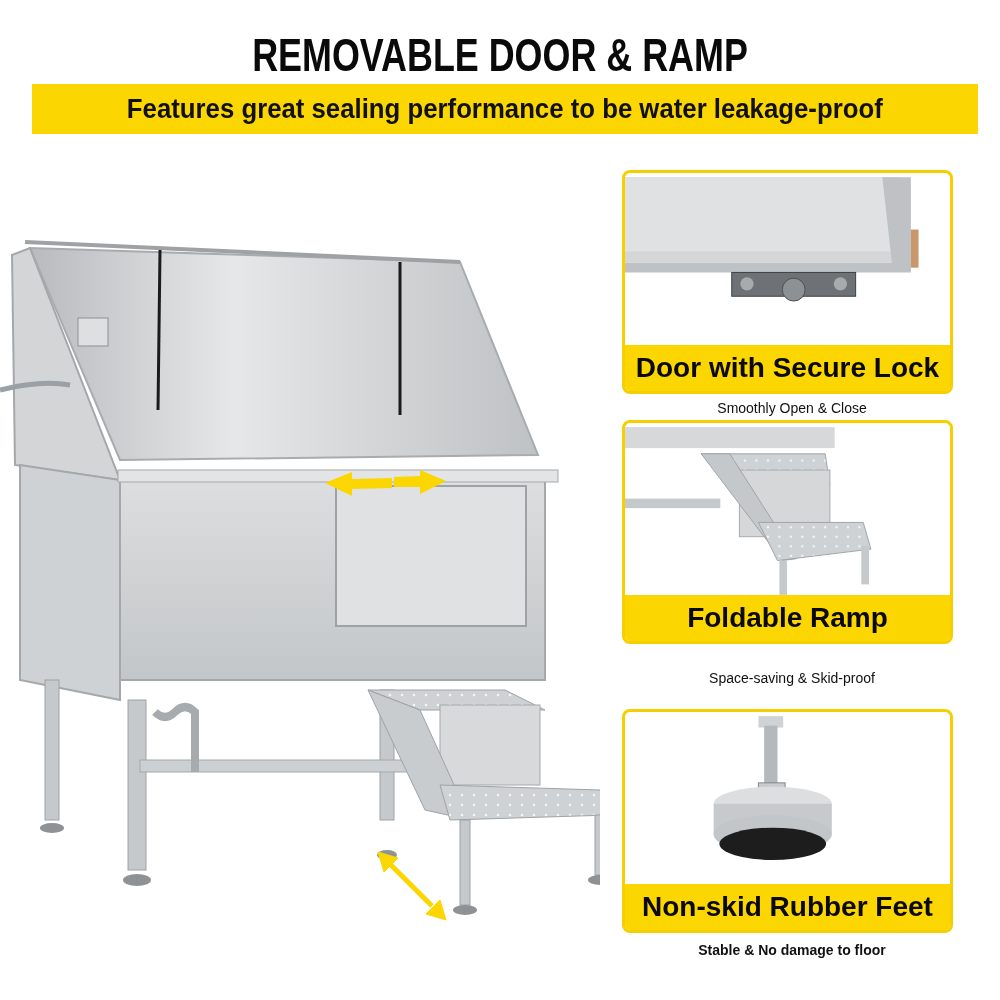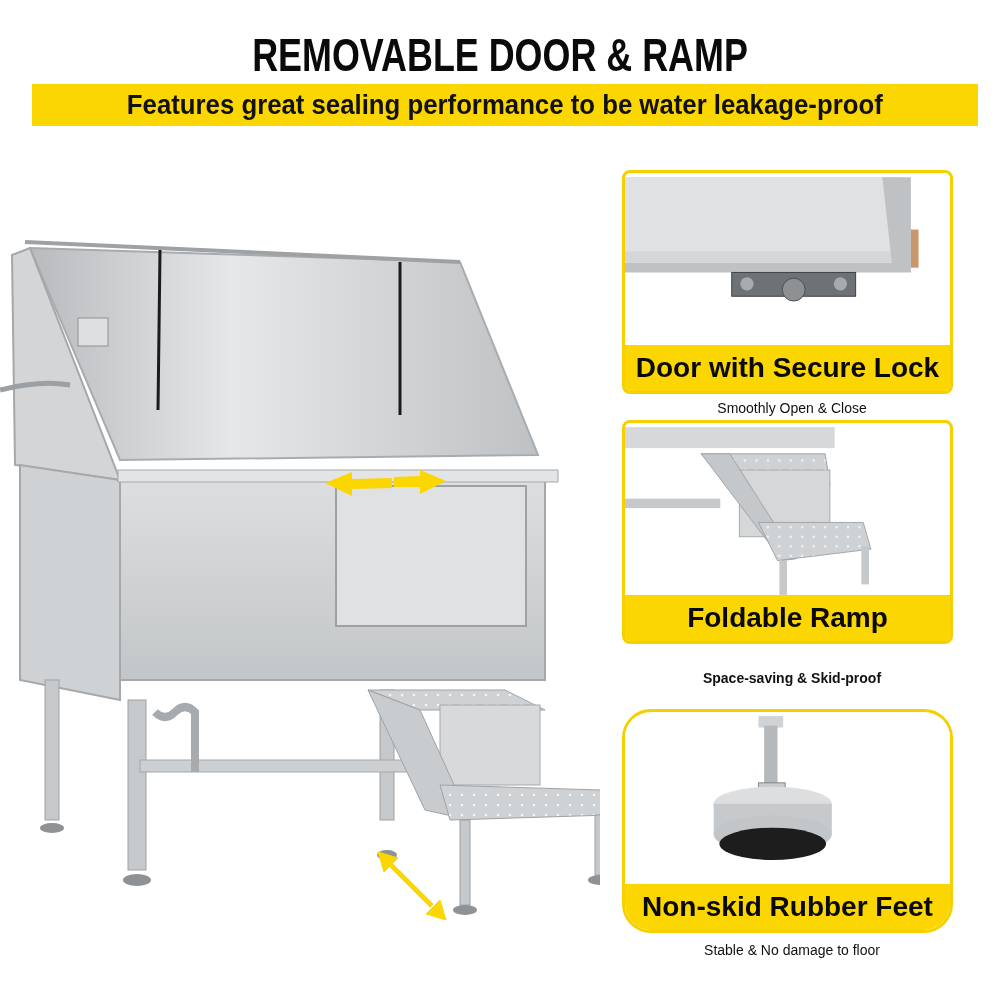--- a/index.html
+++ b/index.html
@@ -6,21 +6,21 @@
   html, body { width: 1000px; height: 1000px; background: #ffffff; overflow: hidden; }
   body { position: relative; font-family: "Liberation Sans", sans-serif; color: #111; }
 
   .title {
     position: absolute; left: 0; top: 28px; width: 1000px; text-align: center;
     font-family: "Liberation Sans", sans-serif; font-weight: 700; font-size: 46px;
     letter-spacing: 0px; transform: scaleX(0.78); transform-origin: center;
     color: #0a0a0a;
   }
   .banner {
-    position: absolute; left: 32px; top: 84px; width: 946px; height: 42px;
+    position: absolute; left: 32px; top: 84px; width: 946px; height: 50px;
     background: #fcd600; display: flex; align-items: center; justify-content: center;
   }
   .banner span {
     font-weight: 700; font-size: 28px; color: #111; white-space: nowrap;
     display: inline-block; transform: scaleX(0.92);
   }
 
   
   .product { position: absolute; left: 0; top: 215px; width: 600px; height: 720px; }
 
@@ -33,22 +33,22 @@
   .card .label {
     position: absolute; left: 0; bottom: 0; width: 100%; height: 46px;
     background: #fcd600; display: flex; align-items: center; justify-content: center;
   }
   .card .label span { font-weight: 700; font-size: 28px; color: #0a0a0a; white-space: nowrap; }
   .caption {
     position: absolute; left: 612px; width: 360px; text-align: center;
     font-size: 14px; color: #111;
   }
   #card1 { top: 170px; } #cap1 { top: 400px; }
-  #card2 { top: 420px; } #cap2 { top: 670px; font-weight: bold; }
-  #card3 { top: 709px; border-radius: 29px; } #cap3 { top: 942px; }
+  #card2 { top: 420px; } #cap2 { top: 670px; }
+  #card3 { top: 709px; } #cap3 { top: 942px; font-weight: bold; }
 </style>
 </head>
 <body>
 
 <div class="title">REMOVABLE DOOR &amp; RAMP</div>
 <div class="banner">
   <span>Features great sealing performance to be water leakage-proof</span>
 </div>
 
 <svg class="product" viewBox="0 215 600 720" xmlns="http://www.w3.org/2000/svg">

